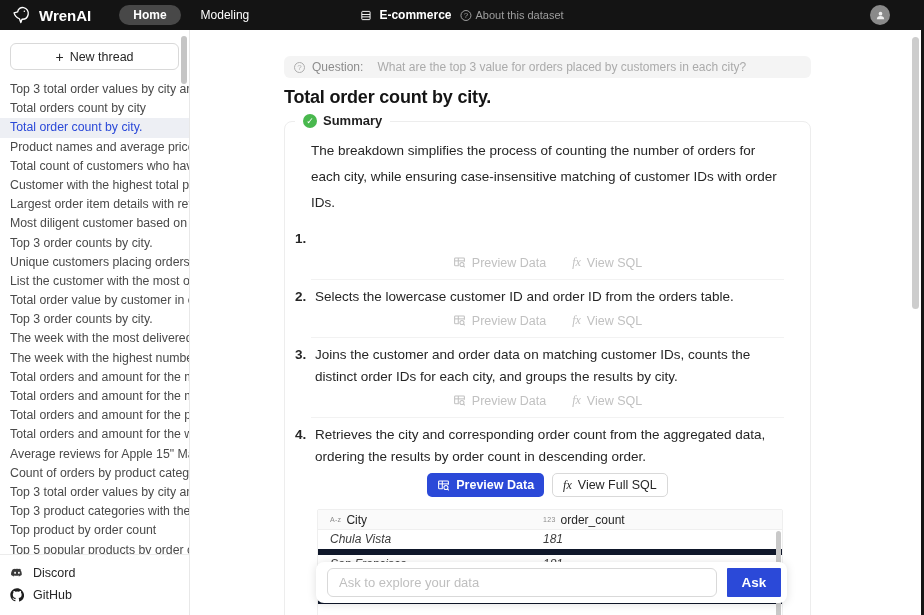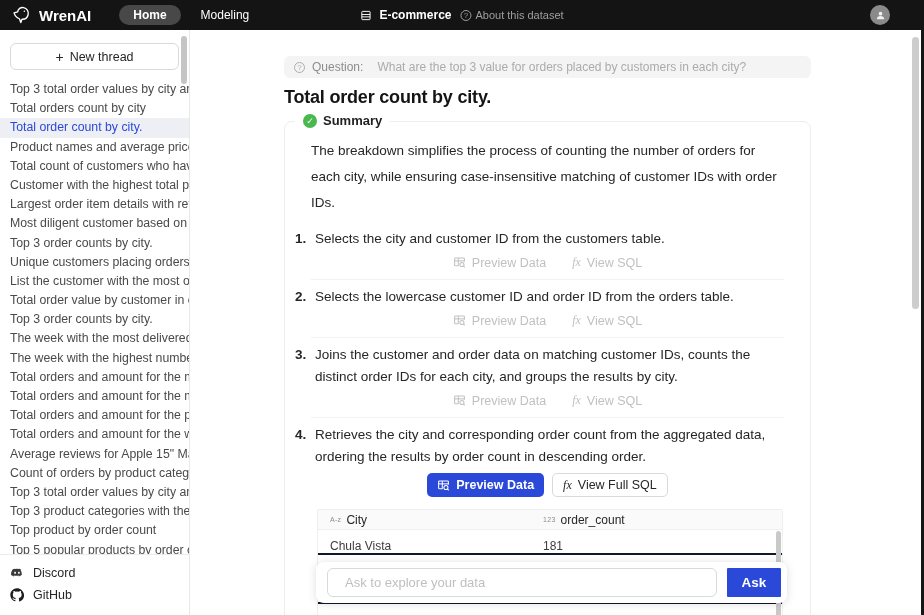--- a/index.html
+++ b/index.html
@@ -64,25 +64,25 @@
   .btn-outline { display:flex; align-items:center; gap:6px; font-size:12.5px; color:#262626; background:#fff; border:1px solid #d9d9d9; border-radius:5px; padding:3px 10px; height:24px; cursor:pointer; font-family:inherit; }
   .fx { font-family:"Liberation Serif","DejaVu Serif",serif; font-style:italic; font-size:12px; }
 
   .preview-table { margin:12px 0 0 6px; width:466px; border:1px solid #efefef; border-radius:2px; position:relative; font-size:12px; }
   .t-header { display:flex; background:#fafafa; height:20px; align-items:center; border-bottom:1px solid #efefef; }
   .hcell { display:flex; align-items:center; gap:5px; }
   .c1 { width:225px; padding-left:12px; }
   .c2 { flex:1; }
   .col-icon { font-size:7px; color:#8c8c8c; letter-spacing:0.3px; }
   .col-label { color:#262626; font-weight:500; }
-  .t-row { display:flex; height:24.5px; align-items:flex-end; border-bottom:2px solid #0f172a; color:#3d3d3d; }
+  .t-row { display:flex; height:24.5px; align-items:center; border-bottom:6px solid #0f172a; color:#3d3d3d;font-style:italic; }
   .table-scrollbar { position:absolute; right:1px; top:21px; bottom:2px; width:5px; border-radius:3px; background:#c9c9c9; }
 
   .ask-bar { position:absolute; left:126px; top:532px; width:471px; height:41px; background:#fff; border-radius:8px; box-shadow:0 1px 10px rgba(0,0,0,0.13); display:flex; align-items:center; gap:10px; padding:0 6px 0 11px; }
-  .ask-input { flex:1; height:29px; border:1px solid #d9d9d9; border-radius:6px; padding:0 17px; font-size:13px; font-family:inherit; color:#262626; outline:none; }
+  .ask-input { flex:1; height:29px; border:1px solid #d9d9d9; border-radius:6px; padding:0 11px; font-size:13px; font-family:inherit; color:#262626; outline:none; }
   .ask-input::placeholder { color:#bfbfbf; }
   .ask-btn { width:54px; height:29px; background:var(--primary,#2b49d8); color:#fff; border:none; border-radius:1px; font-size:13.5px; font-weight:600; cursor:pointer; font-family:inherit; }
 
   svg { display:block; }
 </style>
 </head>
 <body>
 
 <div class="screen">
 
@@ -196,21 +196,20 @@
           <div class="legend">
             <span class="check-icon">✓</span>
             <span>Summary</span>
           </div>
 
           <p class="summary-text">The breakdown simplifies the process of counting the number of orders for each city, while ensuring case-insensitive matching of customer IDs with order IDs.</p>
 
           <div class="step">
             <div class="step-head">
               <span class="step-num">1.</span>
-              <span>Selects the city and customer ID from the customers table.</span>
             </div>
             <div class="step-actions">
               <button class="ghost-btn">
                 <span>
                     <svg width="13" height="13" viewBox="0 0 16 16" fill="none" stroke="currentColor" stroke-width="1.3">
                       <path d="M14 7V3.5c0-.6-.4-1-1-1H3c-.6 0-1 .4-1 1V11c0 .6.4 1 1 1h4"></path>
                       <line x1="2" y1="6" x2="14" y2="6"></line>
                       <line x1="6.5" y1="2.5" x2="6.5" y2="12"></line>
                       <circle cx="11" cy="10.5" r="2.5"></circle>
                       <line x1="12.8" y1="12.3" x2="14.5" y2="14"></line>

